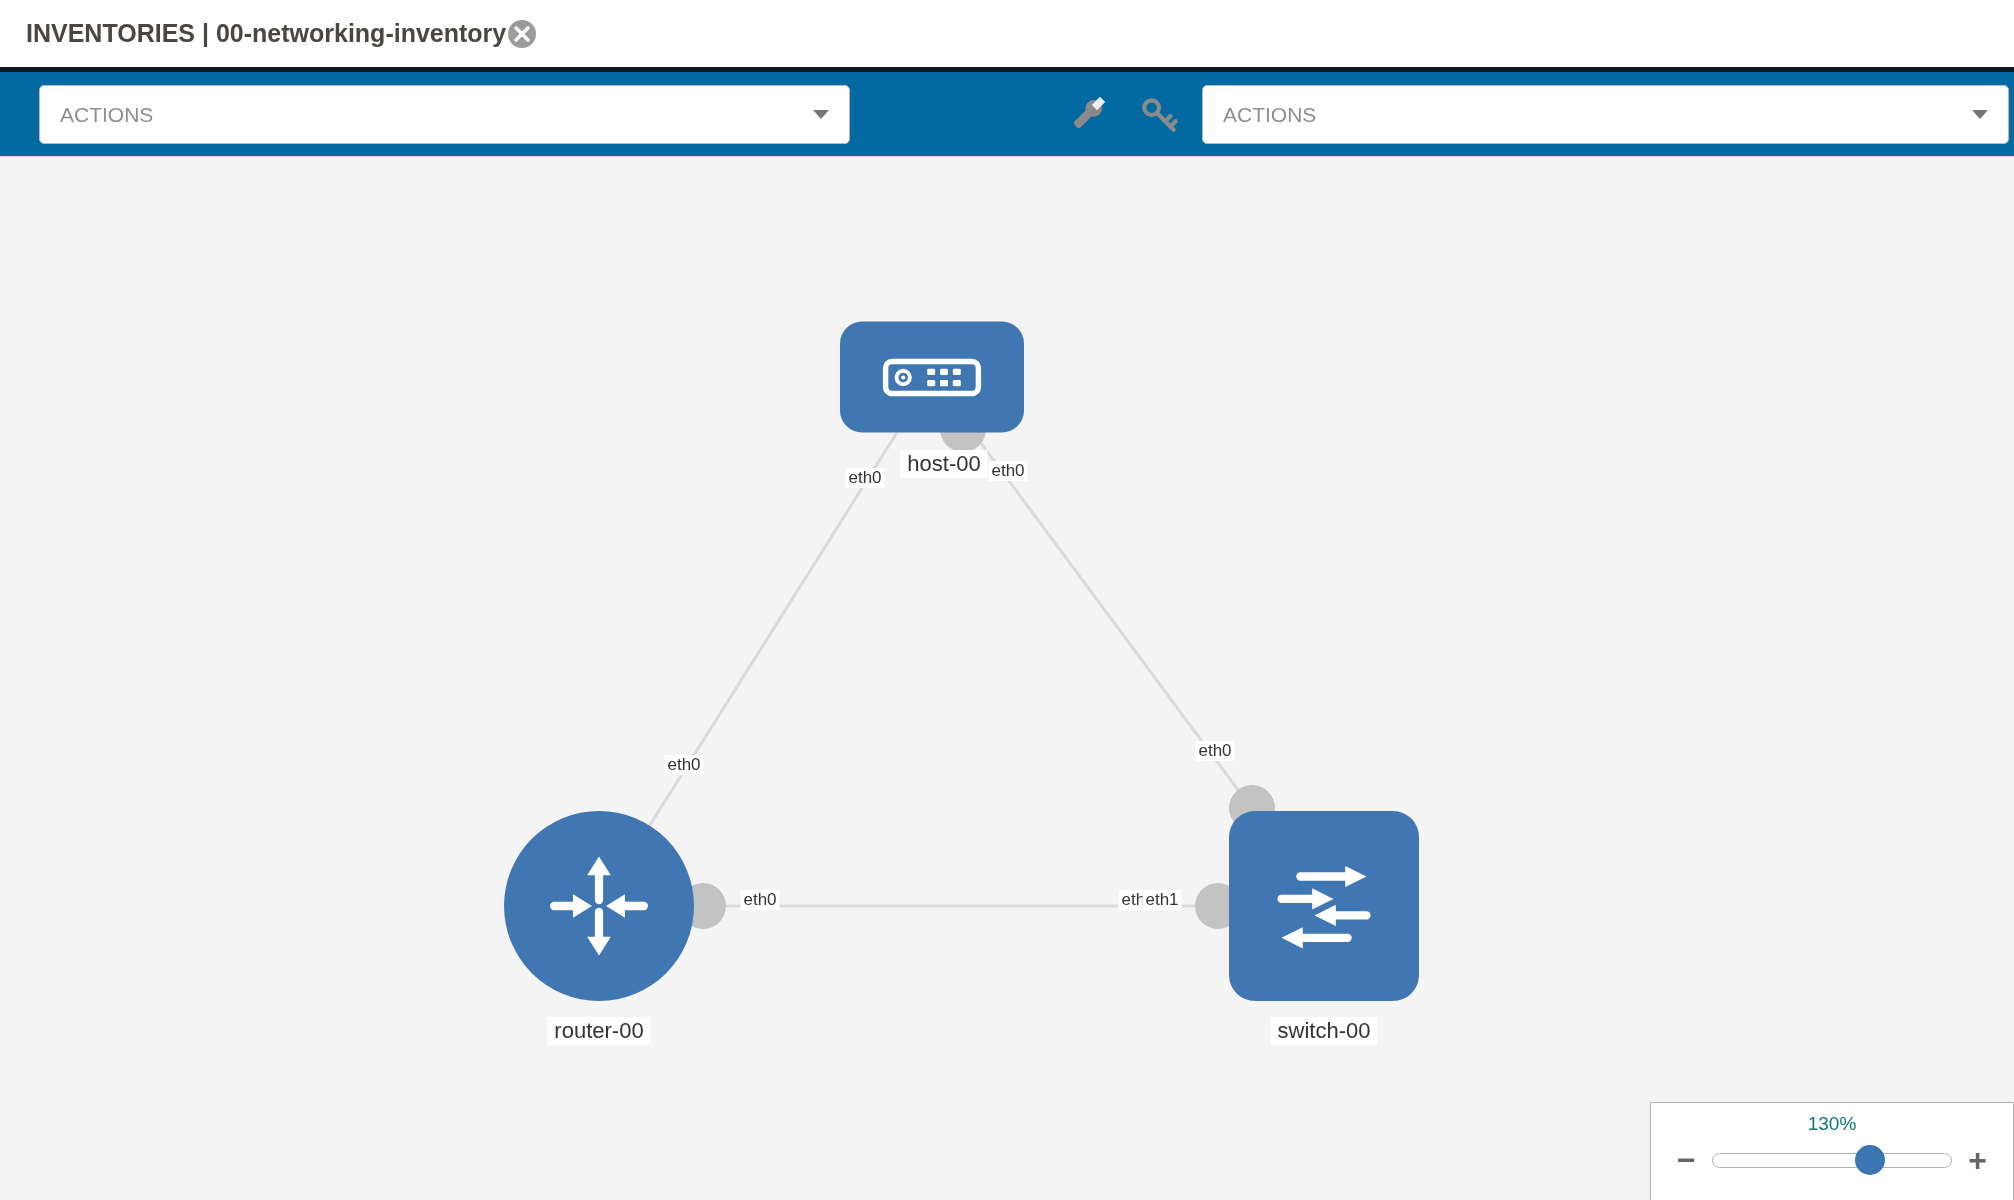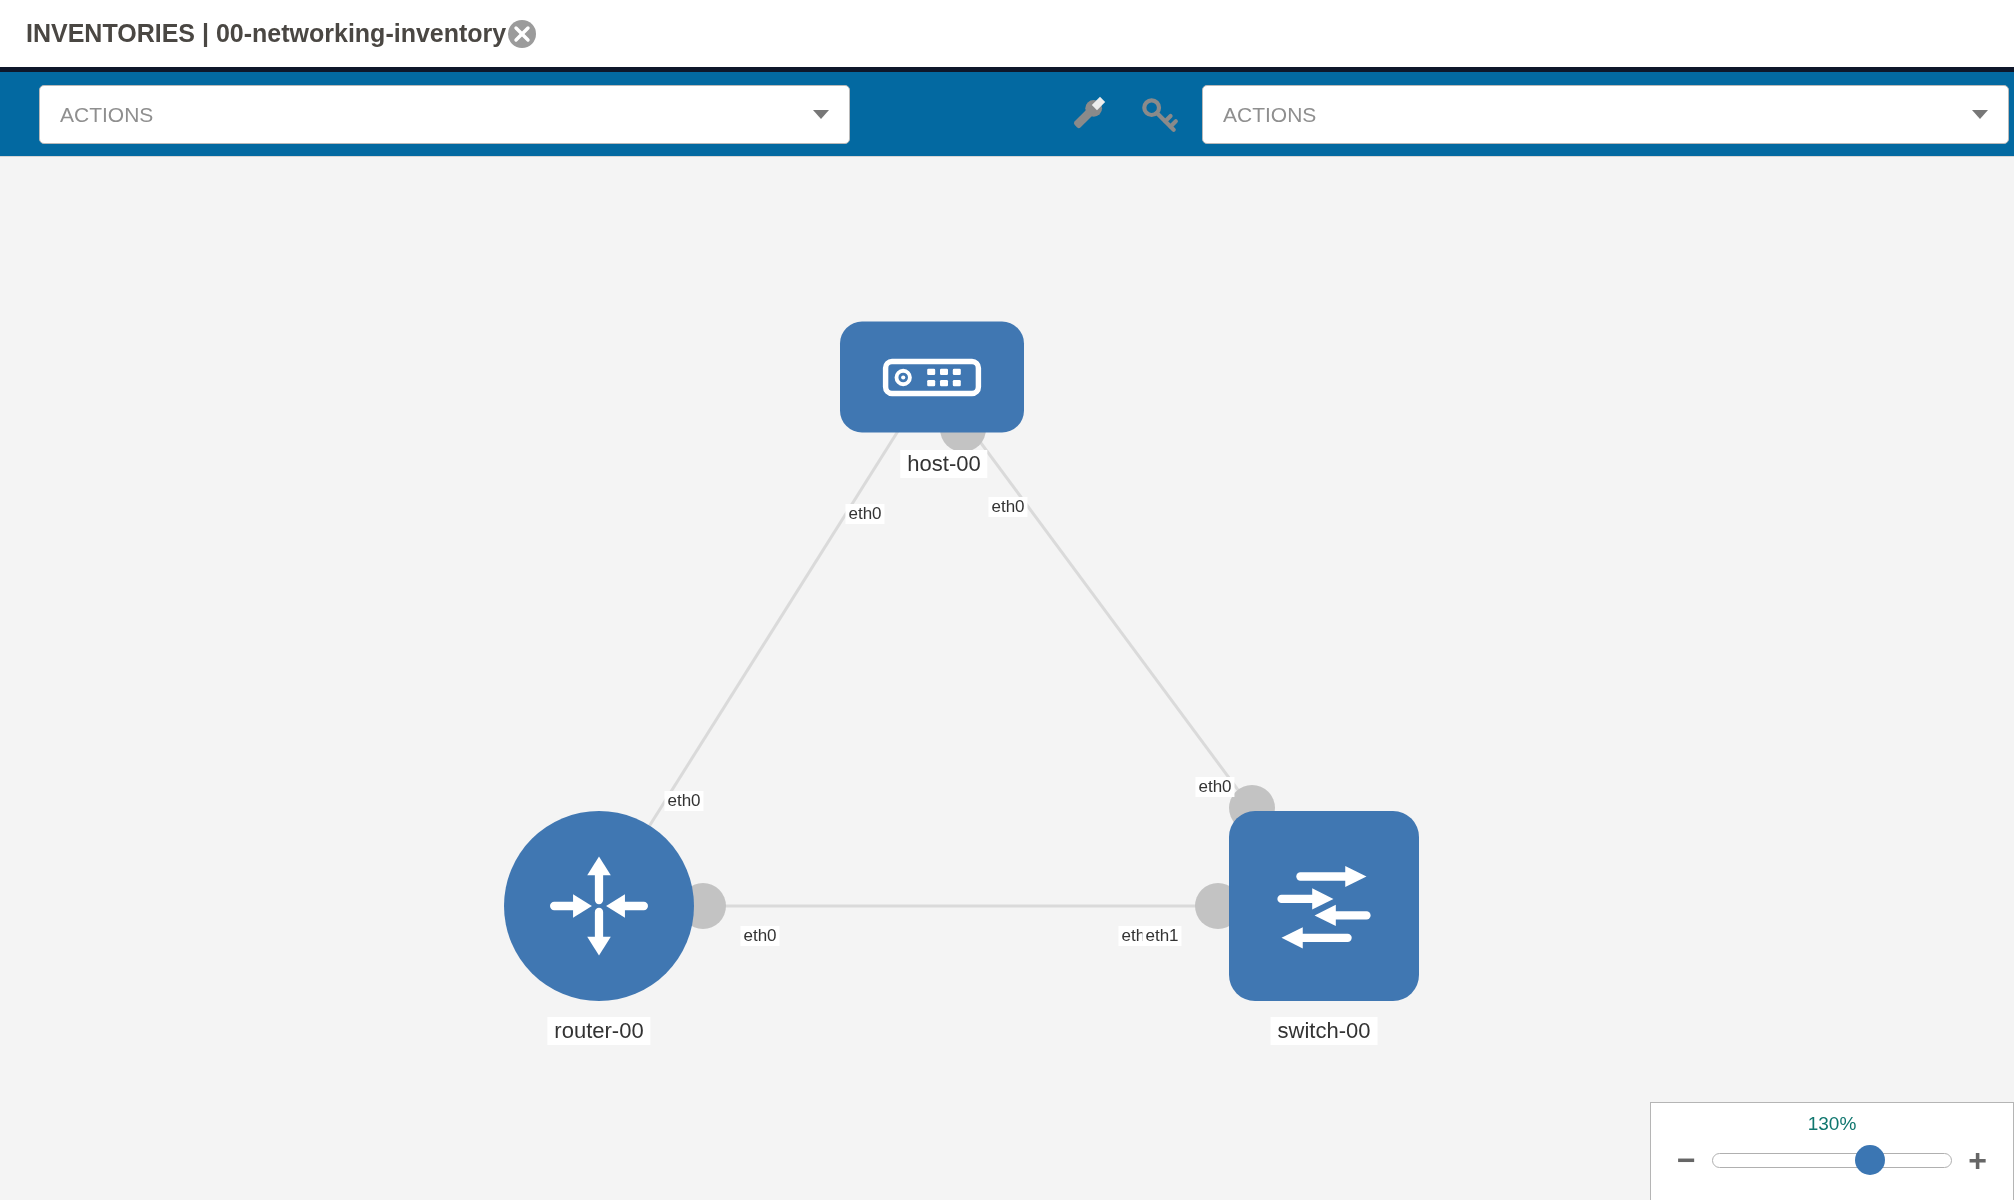--- a/index.html
+++ b/index.html
@@ -35,21 +35,21 @@
   .node { position:absolute; transform:translate(-50%,-50%); display:flex;
           align-items:center; justify-content:center; cursor:pointer; z-index:3; }
   .node.host   { width:184px; height:111px; border-radius:22px; }
   .node.router { width:190px; height:190px; border-radius:50%; }
   .node.switch { width:190px; height:190px; border-radius:26px; }
   .node svg { pointer-events:none; }
 
   .node-label { position:absolute; transform:translate(-50%,-50%); background:#fff;
                 padding:1px 7px; font-size:22px; color:#333; white-space:nowrap; z-index:4; }
   .iface-label { position:absolute; transform:translate(-50%,-50%); background:#fff;
-                 padding:0 3px; font-size:17px; color:#333; white-space:nowrap; z-index:4;margin-top:36px; }
+                 padding:0 3px; font-size:17px; color:#333; white-space:nowrap; z-index:4; }
 
   
   .zoom-panel { position:absolute; left:1650px; top:945px; width:364px; height:150px;
                 background:#fff; border:1px solid #b5b5b5; z-index:10; }
   .zoom-value { text-align:center; margin-top:10px; font-size:19px; color:#0f766e; }
   .zoom-row { display:flex; align-items:center; margin-top:10px; padding:0 26px; gap:16px; }
   .zoom-btn { font-size:32px; line-height:30px; color:#666; font-weight:bold; cursor:pointer;
               user-select:none; }
   .zoom-track { flex:1; height:15px; border:1px solid #b0b0b0; border-radius:8px;
                 position:relative; background:#fff; cursor:pointer; }

